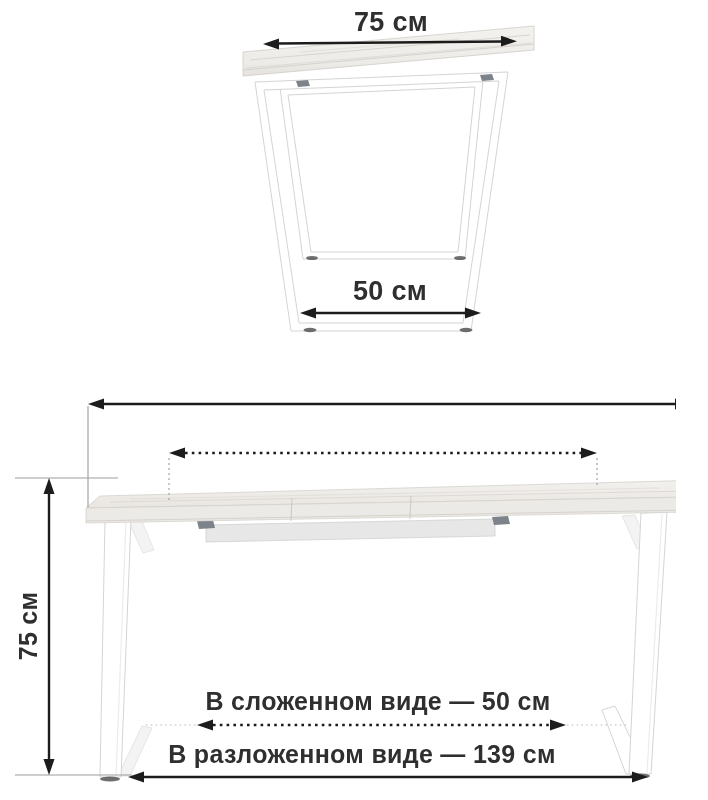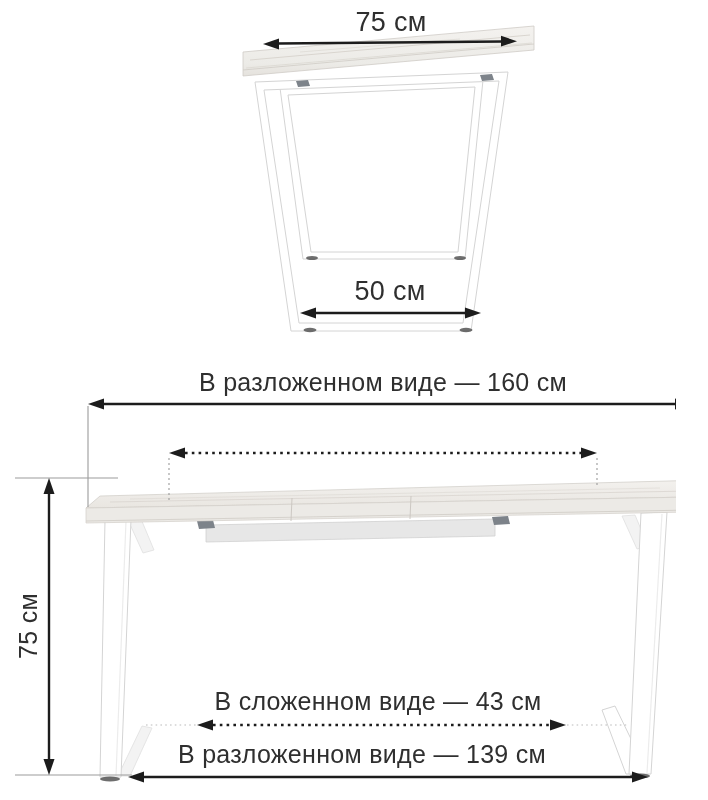--- a/index.html
+++ b/index.html
@@ -1,19 +1,20 @@
 <!DOCTYPE html>
 <html style="--c-page-background: #ffffff; --c-dimension-line: #1c1c1c; --c-label-text: #2f2f2f; --c-extension-line: #9b9b9b; --c-tabletop-wood: #f1efeb; --c-wood-grain: #d9d5cf; --c-leg-fill: #ffffff; --c-leg-outline: #d4d4d4; --c-apron-fill: #e7e7e7; --c-bracket-fill: #7d838a; --c-foot-shadow: #555555;"><head>
 <meta charset="utf-8">
 <style>
   html,body{margin:0;padding:0;background:#fff;}
   .canvas{
     position:relative;width:676px;height:800px;overflow:hidden;
     background:var(--c-page-background,#ffffff);
     font-family:"Liberation Sans", sans-serif;
+    font-weight:bold;
   }
   .fig{position:absolute;left:0;}
   .dim-label{
     position:absolute;
     color:var(--c-label-text,#2f2f2f);
     font-size:25px;letter-spacing:.3px;white-space:nowrap;
     transform:translate(-50%,-50%);
     user-select:none;
   }
   .dim-label.big{font-size:27px;}
@@ -159,21 +160,20 @@
       <line class="dimline" x1="143" y1="417" x2="633" y2="417"></line>
       <polygon class="dimhead" points="128,417 144,411.5 144,422.5"></polygon>
       <polygon class="dimhead" points="648,417 632,411.5 632,422.5"></polygon>
     </g>
   </svg>
 
   <div class="dim-label big" style="left:391px;top:22px">75 см</div>
 
   <div class="dim-label big" style="left:390px;top:291px">50 см</div>
 
-  <div class="dim-label" style="left:383px;top:382px">В разложенном виде — 160 см</div>
 
 
   <div class="dim-label rot" style="left:28px;top:626px">75 см</div>
 
-  <div class="dim-label" style="left:378px;top:701px">В сложенном виде — 43 см</div>
+  <div class="dim-label" style="left:378px;top:701px">В сложенном виде — 50 см</div>
 
   <div class="dim-label" style="left:362px;top:754px">В разложенном виде — 139 см</div>
 </div>
 
 </body></html>

